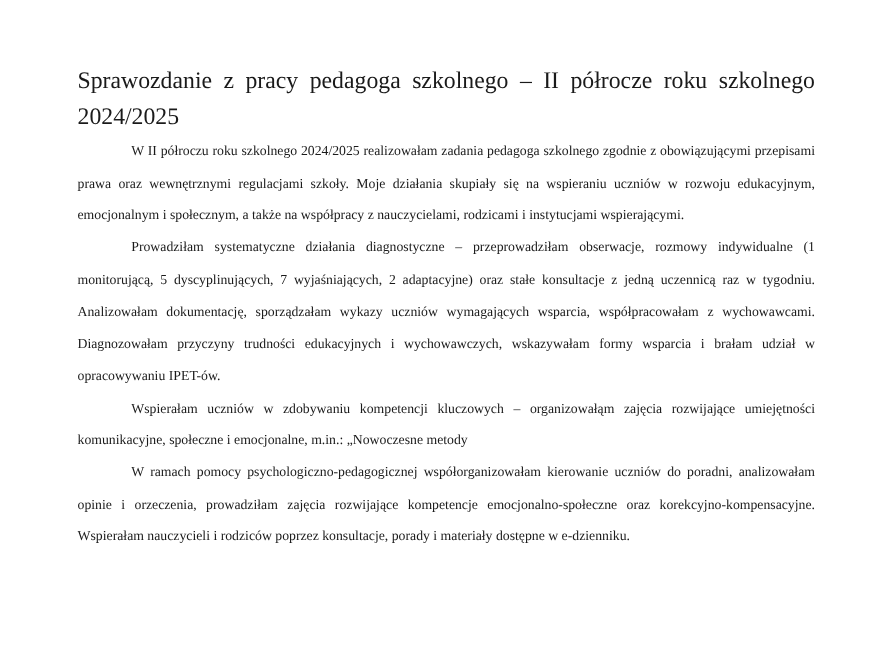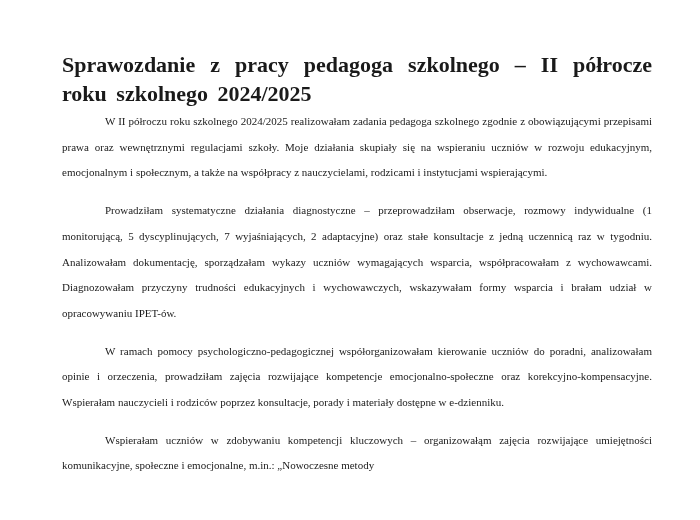--- a/index.html
+++ b/index.html
@@ -15,41 +15,41 @@
       font-family: "Liberation Serif", "DejaVu Serif", serif;
       color: #1a1a1a;
     }
     .page {
       position: absolute;
       left: 62px;
       top: 50px;
       width: 590px;
     }
     .title {
-      font-weight: bold;
-      font-size: 22px;
+      font-weight: normal;
+      font-size: 19px;
       line-height: 29px;
       margin: 0 0 1px 0;
       text-align: justify;
       text-align-last: left;
       word-spacing: 4px;
     }
     .para {
       font-size: 11px;
       line-height: 25.7px;
       margin: 0;
       text-align: justify;
       text-indent: 43px;
     }
     .para + .para {
-      margin-top: 12px;
+      margin-top: 0;
     }
   </style>
 </head>
 <body>
 
 <div class="page">
   <h1 class="title">Sprawozdanie z pracy pedagoga szkolnego – II półrocze roku szkolnego 2024/2025</h1>
   <p class="para">W II półroczu roku szkolnego 2024/2025 realizowałam zadania pedagoga szkolnego zgodnie z obowiązującymi przepisami prawa oraz wewnętrznymi regulacjami szkoły. Moje działania skupiały się na wspieraniu uczniów w rozwoju edukacyjnym, emocjonalnym i społecznym, a także na współpracy z nauczycielami, rodzicami i instytucjami wspierającymi.</p>
   <p class="para">Prowadziłam systematyczne działania diagnostyczne – przeprowadziłam obserwacje, rozmowy indywidualne (1 monitorującą, 5 dyscyplinujących, 7 wyjaśniających, 2 adaptacyjne) oraz stałe konsultacje z jedną uczennicą raz w tygodniu. Analizowałam dokumentację, sporządzałam wykazy uczniów wymagających wsparcia, współpracowałam z wychowawcami. Diagnozowałam przyczyny trudności edukacyjnych i wychowawczych, wskazywałam formy wsparcia i brałam udział w opracowywaniu IPET-ów.</p>
+  <p class="para">Wspierałam uczniów w zdobywaniu kompetencji kluczowych – organizowałąm zajęcia rozwijające umiejętności komunikacyjne, społeczne i emocjonalne, m.in.: „Nowoczesne metody</p>
   <p class="para">W ramach pomocy psychologiczno-pedagogicznej współorganizowałam kierowanie uczniów do poradni, analizowałam opinie i orzeczenia, prowadziłam zajęcia rozwijające kompetencje emocjonalno-społeczne oraz korekcyjno-kompensacyjne. Wspierałam nauczycieli i rodziców poprzez konsultacje, porady i materiały dostępne w e-dzienniku.</p>
-  <p class="para">Wspierałam uczniów w zdobywaniu kompetencji kluczowych – organizowałąm zajęcia rozwijające umiejętności komunikacyjne, społeczne i emocjonalne, m.in.: „Nowoczesne metody</p>
 </div>
 
 </body></html>

